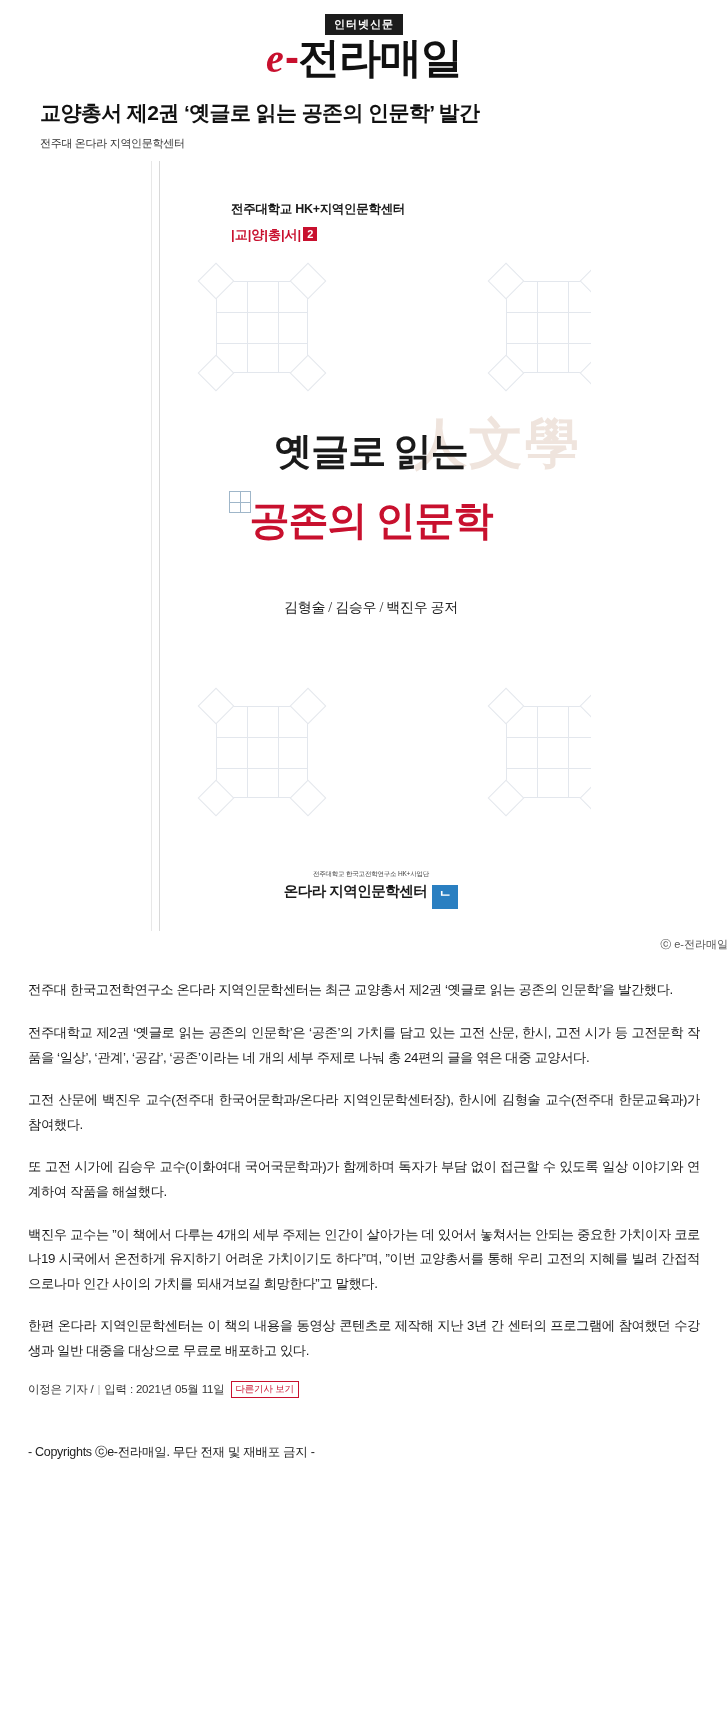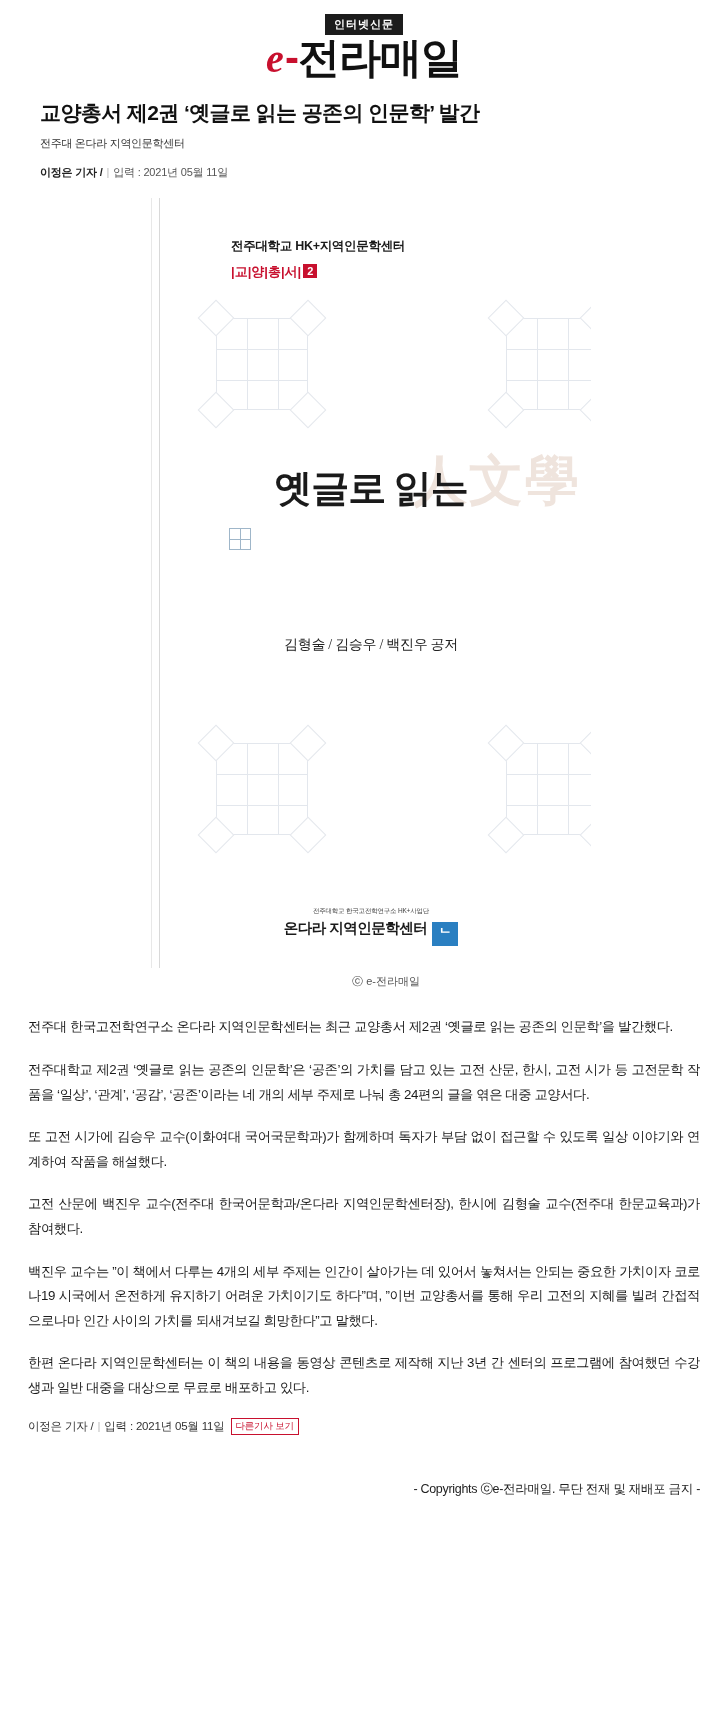--- a/index.html
+++ b/index.html
@@ -254,21 +254,21 @@
     font-weight: bold;
     line-height: 24px;
     text-align: center;
     margin-left: 5px;
     vertical-align: -5px;
     font-family: "Liberation Serif", "DejaVu Serif", serif;
   }
   .figure-caption {
     margin: 6px 0 0 0;
     padding-left: 30px;
-    text-align: center;
+    text-align: right;
     font-size: 11px;
     color: #555555;
   }
 
   
   .body {
     padding: 0 28px;
     margin-top: 26px;
   }
   .body p {
@@ -292,21 +292,21 @@
     color: #c8102e;
     font-size: 9.5px;
     padding: 1px 4px;
     margin-left: 6px;
     vertical-align: 1px;
     background: #ffffff;
     cursor: pointer;
   }
   .copyright {
     margin: 46px 0 26px 0;
-    text-align: right;
+    text-align: left;
     font-size: 12.5px;
     color: #222222;
     letter-spacing: -0.3px;
   }
 </style>
 </head>
 <body>
 
 <div class="page">
 
@@ -315,23 +315,20 @@
       <div class="masthead-badge">인터넷신문</div>
       <div class="masthead-title">
         <span class="masthead-e">e</span><span class="masthead-dash">-</span><span>전라매일</span>
       </div>
     </div>
   </div>
 
   <div class="article">
     <h1 class="headline">교양총서 제2권 ‘옛글로 읽는 공존의 인문학’ 발간</h1>
     <div class="subhead">전주대 온다라 지역인문학센터</div>
-    <div class="byline">
-      <span class="reporter">이정은 기자 /</span><span class="sep">|</span><span>입력 : 2021년 05월 11일</span>
-    </div>
   </div>
 
   <div class="figure">
     <div class="cover">
       <div class="cover-rule-2"></div>
       <div class="cover-rule"></div>
 
       <div class="cover-pub">
         <div class="cover-pub-line1">전주대학교  HK+지역인문학센터</div>
         <div class="cover-pub-line2">
@@ -382,39 +379,40 @@
 
       <div class="cover-hanja">人文學</div>
 
       <div class="cover-mark">
         <i style="left:10px;top:0;width:1px;height:100%"></i>
         <i style="top:10px;left:0;height:1px;width:100%"></i>
       </div>
 
       <div class="cover-title-wrap">
         <div class="cover-title-1">옛글로 읽는</div>
+        <div class="cover-title-2">공존의 인문학</div>
       </div>
 
       <div class="cover-authors">김형술 / 김승우 / 백진우 공저</div>
 
       <div class="cover-footer">
         <div class="cover-footer-top">전주대학교 한국고전학연구소 HK+사업단</div>
         <div>
           <span class="cover-footer-main">온다라 지역인문학센터</span><span class="cover-logo">ᄂ</span>
         </div>
       </div>
     </div>
     <div class="figure-caption">ⓒ e-전라매일</div>
   </div>
 
   <div class="body">
     <p>전주대 한국고전학연구소 온다라 지역인문학센터는 최근 교양총서 제2권 ‘옛글로 읽는 공존의 인문학’을 발간했다.</p>
     <p>전주대학교 제2권 ‘옛글로 읽는 공존의 인문학’은 ‘공존’의 가치를 담고 있는 고전 산문, 한시, 고전 시가 등 고전문학 작품을 ‘일상’, ‘관계’, ‘공감’, ‘공존’이라는 네 개의 세부 주제로 나눠 총 24편의 글을 엮은 대중 교양서다.</p>
+    <p>고전 산문에 백진우 교수(전주대 한국어문학과/온다라 지역인문학센터장), 한시에 김형술 교수(전주대 한문교육과)가 참여했다.</p>
     <p>또 고전 시가에 김승우 교수(이화여대 국어국문학과)가 함께하며 독자가 부담 없이 접근할 수 있도록 일상 이야기와 연계하여 작품을 해설했다.</p>
-    <p>고전 산문에 백진우 교수(전주대 한국어문학과/온다라 지역인문학센터장), 한시에 김형술 교수(전주대 한문교육과)가 참여했다.</p>
     <p>백진우 교수는 ”이 책에서 다루는 4개의 세부 주제는 인간이 살아가는 데 있어서 놓쳐서는 안되는 중요한 가치이자 코로나19 시국에서 온전하게 유지하기 어려운 가치이기도 하다”며, ”이번 교양총서를 통해 우리 고전의 지혜를 빌려 간접적으로나마 인간 사이의 가치를 되새겨보길 희망한다”고 말했다.</p>
     <p>한편 온다라 지역인문학센터는 이 책의 내용을 동영상 콘텐츠로 제작해 지난 3년 간 센터의 프로그램에 참여했던 수강생과 일반 대중을 대상으로 무료로 배포하고 있다.</p>
 
     <div class="footer-byline">
       <span>이정은 기자 /</span><span class="sep">|</span><span>입력 : 2021년 05월 11일</span><span class="more-btn">다른기사 보기</span>
     </div>
 
     <div class="copyright">- Copyrights ⓒe-전라매일. 무단 전재 및 재배포 금지 -</div>
   </div>
 

